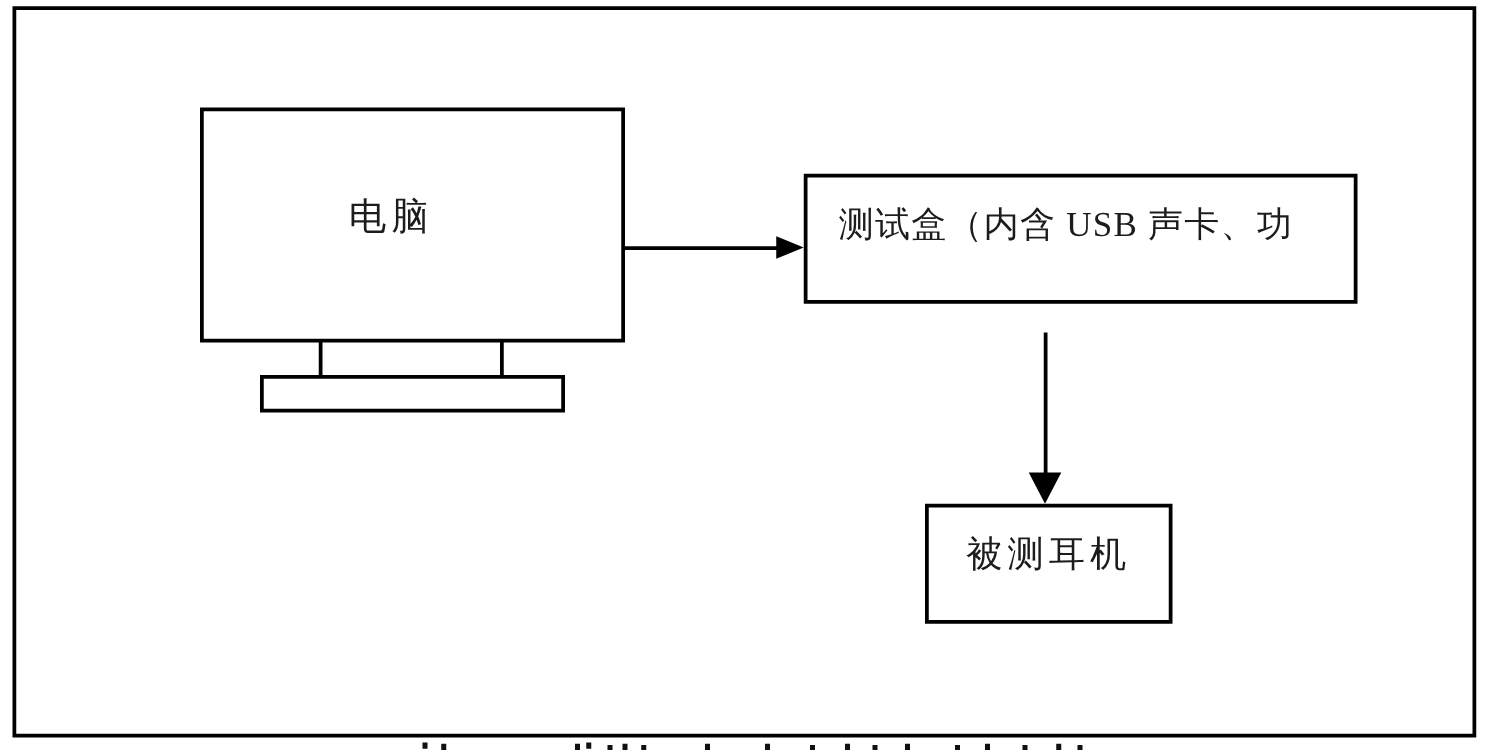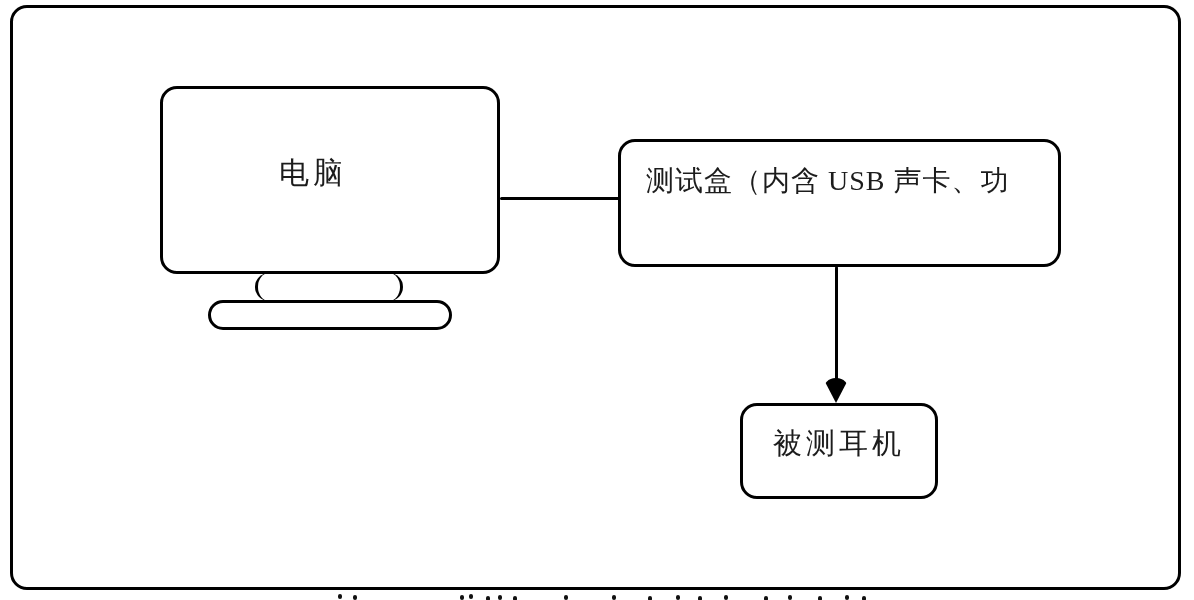--- a/index.html
+++ b/index.html
@@ -1,15 +1,15 @@
 <!DOCTYPE html>
 <html><head>
 <meta charset="utf-8">
 <style>
-  * { margin: 0; padding: 0; box-sizing: border-box; border-radius: 17px; }
+  * { margin: 0; padding: 0; box-sizing: border-box; }
   html, body {
     width: 1194px; height: 600px;
     background: #ffffff;
     font-family: "Liberation Serif", "DejaVu Serif", serif;
     color: #1c1c1c;
     overflow: hidden;
   }
   .stage { position: relative; width: 1194px; height: 600px; background: #ffffff; }
 
   .frame {
@@ -29,21 +29,21 @@
   .monitor-stand {
     position: absolute; left: 255px; top: 273px; width: 148px; height: 28px;
     border-left: 3px solid #000000; border-right: 3px solid #000000;
   }
   .monitor-base {
     position: absolute; left: 208px; top: 300px; width: 244px; height: 30px;
     border: 3px solid #000000; background: #ffffff;
   }
 
   .testbox {
-    left: 618px; top: 139px; width: 443px; height: 128px;
+    left: 643px; top: 139px; width: 443px; height: 104px;
     padding: 17px 24px 0 25px;
     font-size: 28px; line-height: 44px; letter-spacing: 1px;
   }
   .testbox .line { white-space: nowrap; }
 
   .headbox {
     left: 740px; top: 403px; width: 198px; height: 96px;
     display: flex; align-items: center; justify-content: center;
     padding-bottom: 14px;
     font-size: 29px; letter-spacing: 4px; text-align: center;

